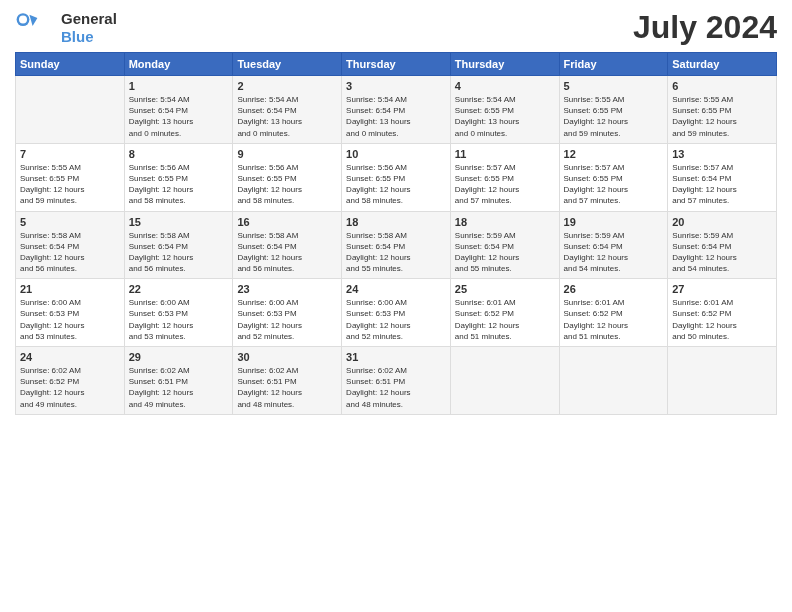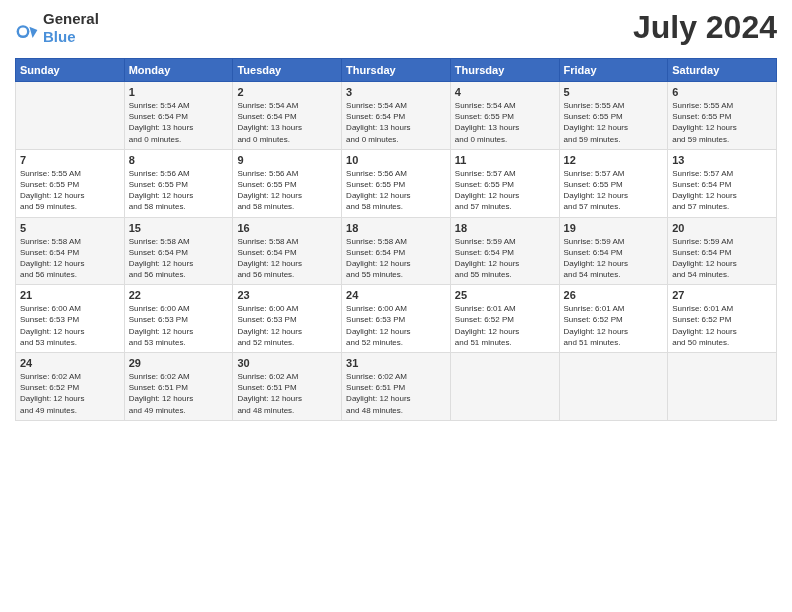--- a/index.html
+++ b/index.html
@@ -16,22 +16,22 @@
       padding: 10px 15px;
     }
     .header-top {
       display: flex;
       justify-content: space-between;
       align-items: flex-start;
       margin-bottom: 2px;
     }
     .logo {
       display: flex;
-      align-items: flex-end;
-      gap: 4px;
+      align-items: flex-start;
+      gap: 22px;
     }
     .logo-text-general {
       font-size: 15px;
       font-weight: bold;
       color: #333;
     }
     .logo-text-blue {
       font-size: 15px;
       font-weight: bold;
       color: #4a90d9;
@@ -50,21 +50,21 @@
       line-height: 1.1;
     }
     .location {
       font-size: 14px;
       color: #333;
       font-weight: bold;
     }
     table {
       width: 100%;
       border-collapse: collapse;
-      margin-top: 12px;
+      margin-top: 6px;
     }
     thead tr th {
       background-color: #3a6bbf;
       color: #fff;
       font-size: 11px;
       font-weight: bold;
       padding: 5px 4px;
       text-align: left;
       border: 1px solid #2a5aaf;
     }

